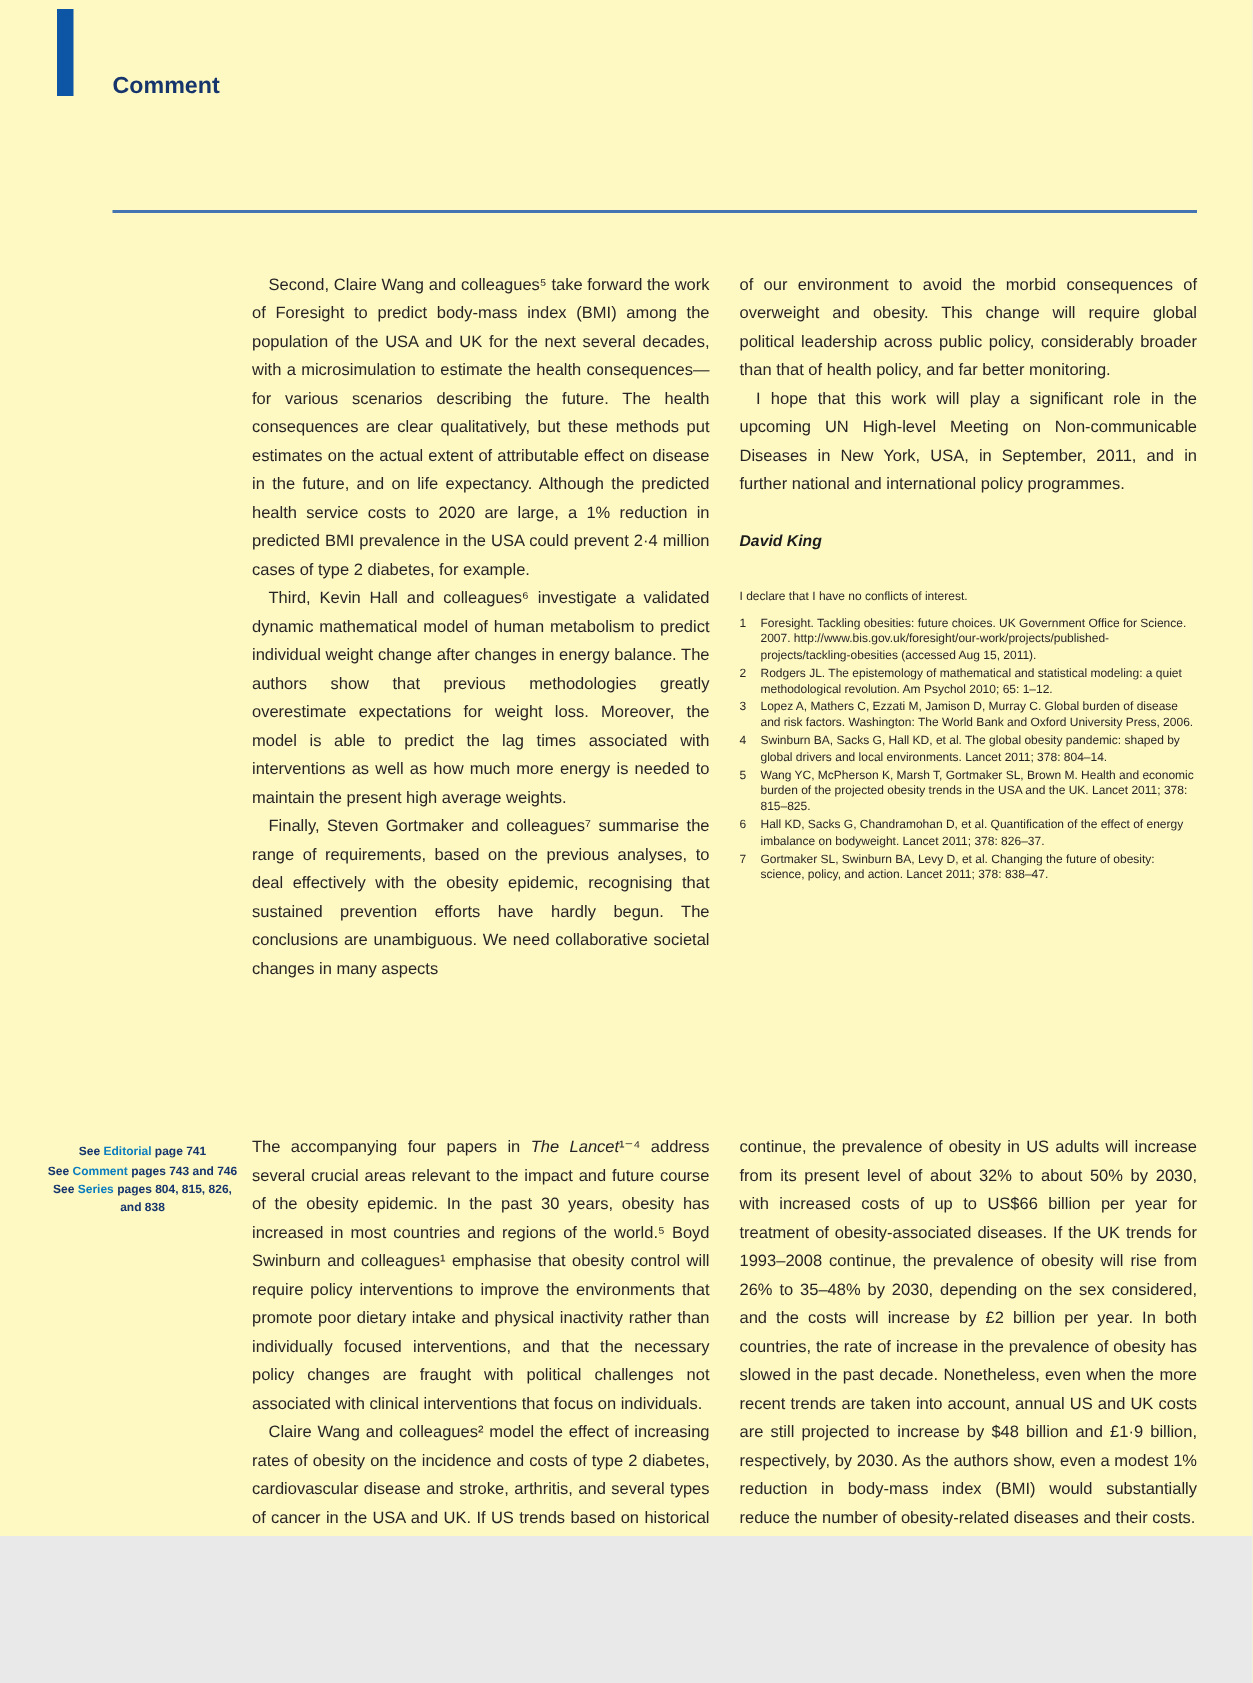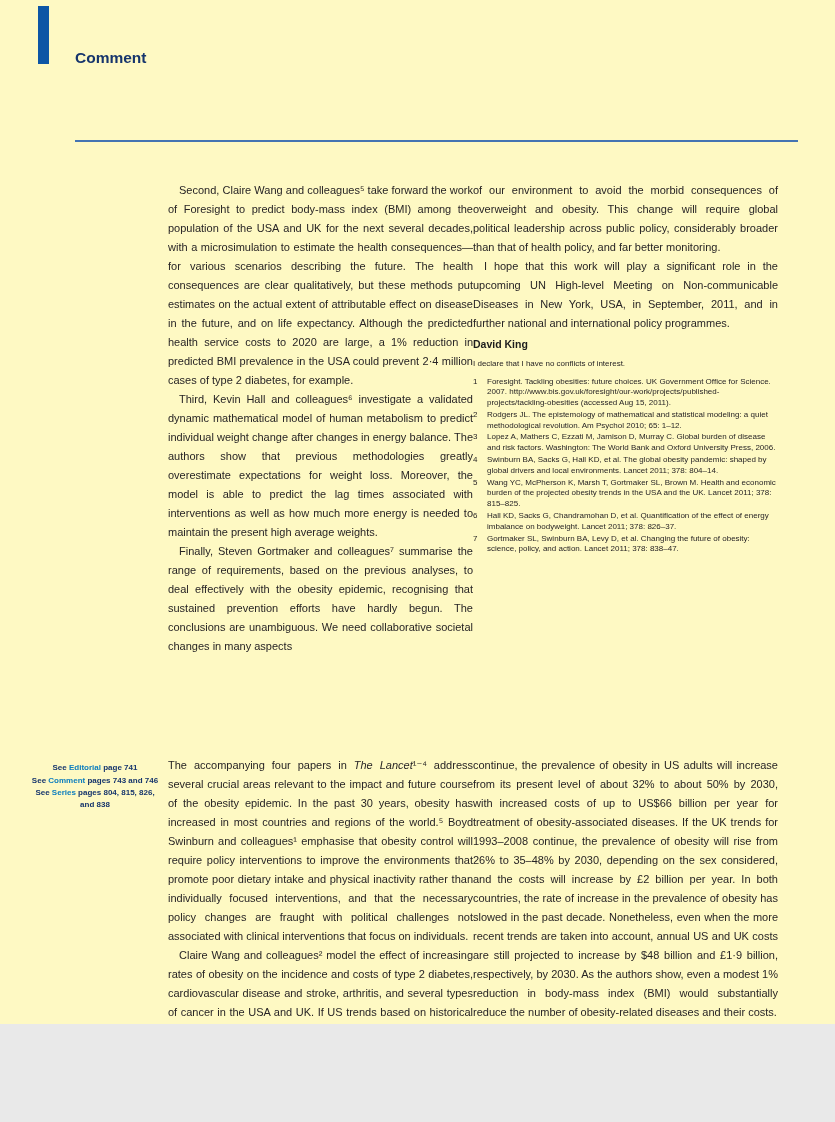--- a/index.html
+++ b/index.html
@@ -7,33 +7,33 @@
   .page {
     position:relative; width:835px; height:1024px; margin:0 auto;
     background:#fef9c3; overflow:hidden;
     font-family:"Liberation Sans","DejaVu Sans",sans-serif;
     color:#272425;
   }
   .corner-bar { position:absolute; left:38px; top:6px; width:11px; height:58px; background:#0d56a5; }
   .section-label { position:absolute; left:75px; top:49px; font-size:15.5px; font-weight:bold; color:#16356c; }
   .header-rule { position:absolute; left:75px; top:140px; width:723px; height:2px; background:#4474b2; }
 
-  .cols { position:absolute; display:flex; width:630px; left:168px; }
+  .cols { position:absolute; display:flex; gap:20px; width:630px; left:168px; }
   .cols.article1 { top:181px; }
   .cols.article2 { top:756px; }
   .col { width:305px; flex:0 0 305px; }
 
   .body { font-size:11px; line-height:19px; text-align:justify; color:#272425; }
   .indent { text-indent:11px; }
   .body em { font-style:italic; }
 
-  .author-name { margin-top:5px; font-size:10.5px; font-weight:bold; color:#1c1c1c; }
+  .author-name { margin-top:22px; font-size:10.5px; font-weight:bold; font-style:italic; color:#1c1c1c; }
   .affiliation { margin-top:3px; font-size:8.7px; line-height:12.5px; color:#16356c; }
   .email-link { color:#16356c; text-decoration:none; cursor:pointer; display:inline-block; }
-  .declaration { margin-top:9px; font-size:8px; line-height:10.5px; color:#272425; }
+  .declaration { margin-top:26px; font-size:8px; line-height:10.5px; color:#272425; }
 
   .refs { margin-top:7px; font-size:8px; line-height:10.8px; color:#272425; }
   .ref { display:flex; margin-bottom:1px; }
   .ref-num { flex:0 0 14px; }
   .ref-text { flex:1; overflow-wrap:break-word; word-break:break-word; }
 
   .article2-title { position:absolute; left:168px; top:705px; font-size:20.5px; font-weight:bold; color:#16356c; letter-spacing:-0.2px; }
 
   .margin-notes { position:absolute; left:30px; top:762px; width:130px; text-align:center;
     font-size:8px; line-height:11.5px; color:#16356c; font-weight:bold; }

